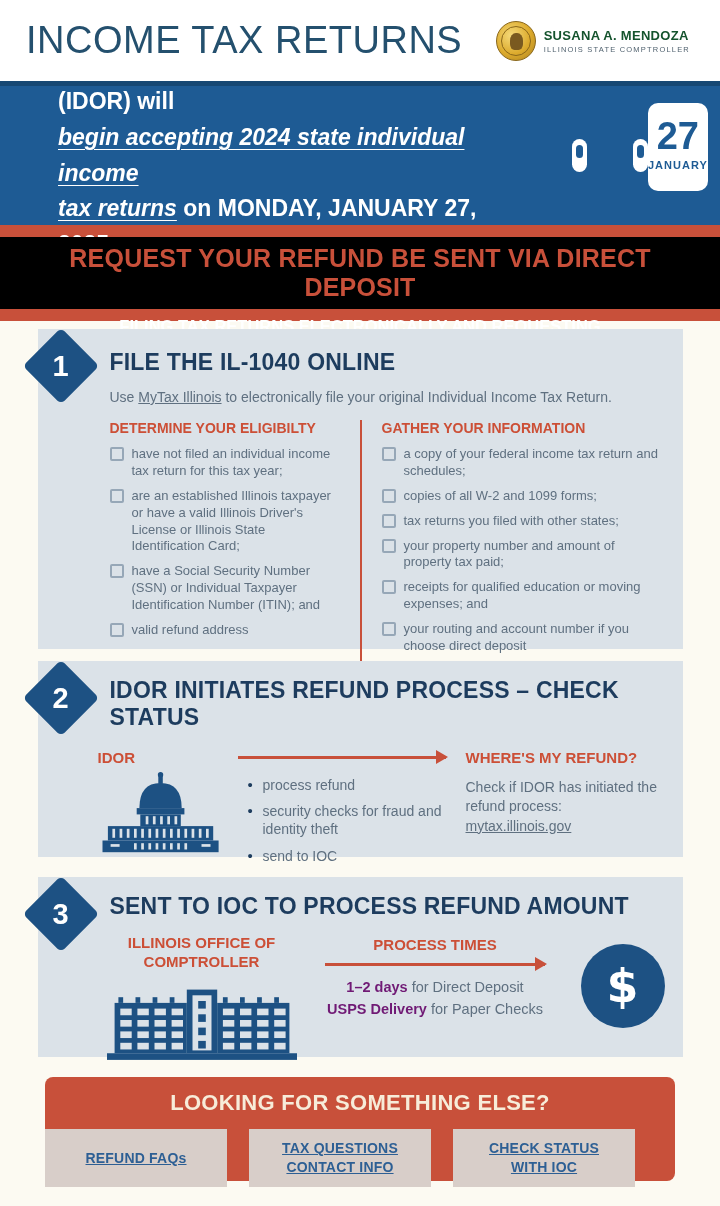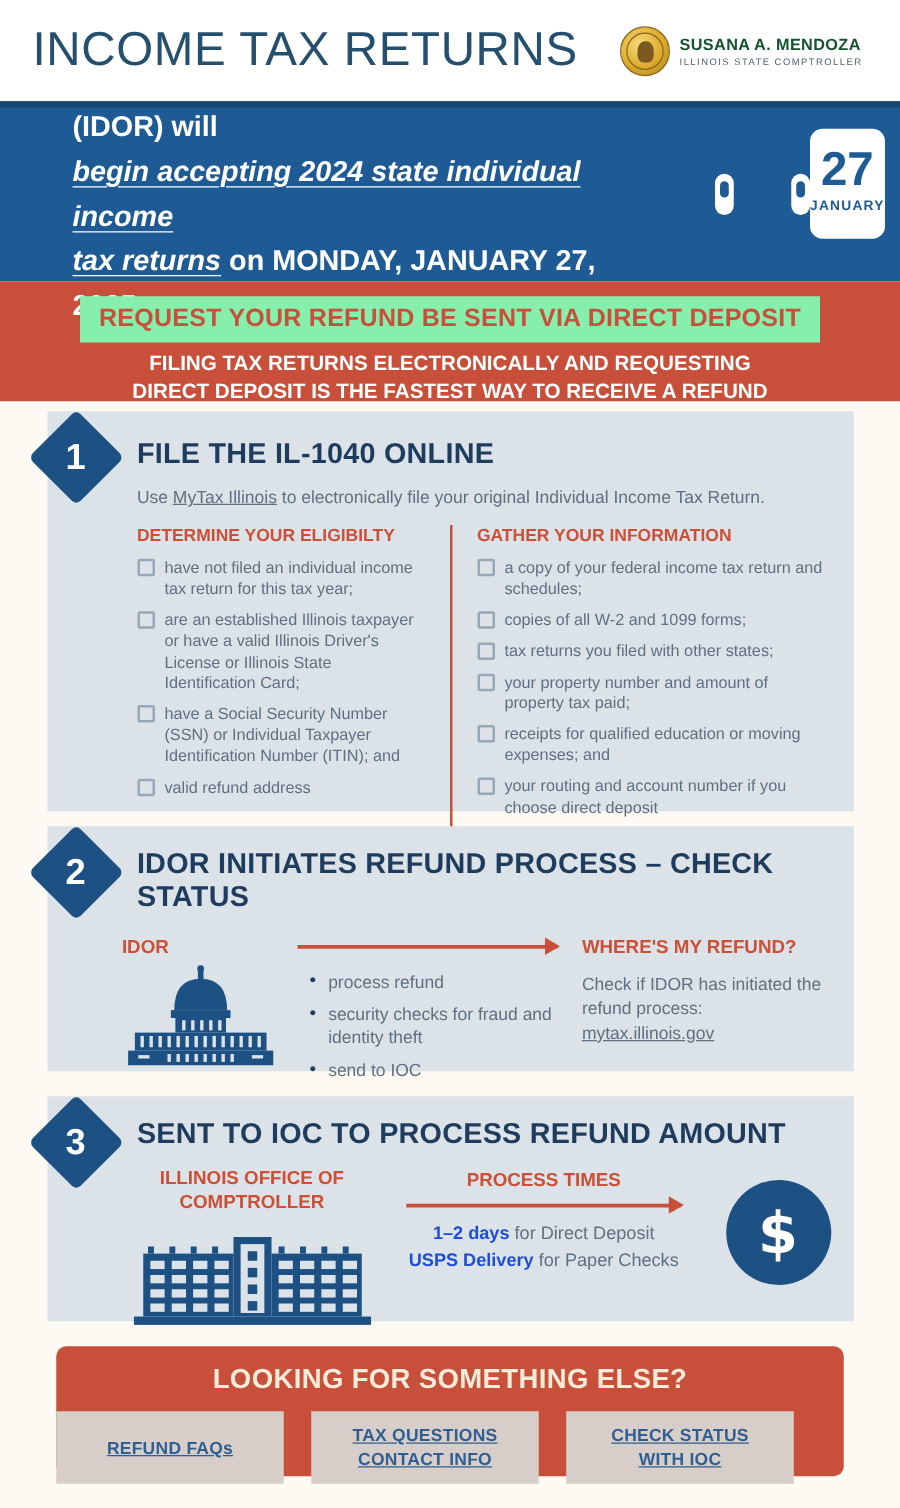--- a/index.html
+++ b/index.html
@@ -36,22 +36,22 @@
   .ring { width: 15px; height: 33px; background: #fff; border-radius: 8px; position: relative; }
   .ring::after { content: ""; position: absolute; left: 4px; top: 6px; width: 7px; height: 13px;
                  background: #1e5b94; border-radius: 4px; }
   .cal-body { margin-top: -18px; width: 106px; height: 88px; background: #fff; border-radius: 10px;
               text-align: center; padding-top: 14px; }
   .cal-day { font-size: 38px; font-weight: bold; color: #1e5b94; line-height: 1; }
   .cal-month { font-size: 11px; font-weight: bold; color: #1e5b94; letter-spacing: 1px; margin-top: 4px; }
 
   
   .deposit { height: 96px; background: #c8503a; text-align: center; padding-top: 12px; }
-  .deposit-box { display: inline-block; background: #86efac; color: #c8503a; font-weight: bold;
-                 font-size: 20px; padding: 7px 15px; letter-spacing: .2px; }
+  .deposit-box { display: inline-block; background: #000000; color: #c8503a; font-weight: bold;
+                 font-size: 25px; padding: 7px 15px; letter-spacing: .2px; }
   .deposit-sub { color: #fff; font-weight: bold; font-size: 16.5px; line-height: 1.32; margin-top: 7px; }
 
   
   .panel { width: 645px; margin: 0 auto; background: #dbe2e8; position: relative; }
   #panel1 { margin-top: 8px;  height: 320px; padding-top: 20px; }
   #panel2 { margin-top: 12px; height: 196px; padding-top: 16px; }
   #panel3 { margin-top: 20px; height: 180px; padding-top: 16px; }
   .diamond { position: absolute; left: -12px; top: 2px; width: 70px; height: 70px;
              display: flex; align-items: center; justify-content: center; }
   .diamond::before { content: ""; position: absolute; inset: 8px; background: #1d5183;
@@ -94,21 +94,21 @@
   .where-txt { font-size: 14px; color: #5f7080; line-height: 1.38; margin-top: 6px; width: 205px; }
   .where-txt a { color: #5f7080; text-decoration: underline; cursor: pointer; }
 
   .p3-grid { display: flex; margin: 14px 0 0 58px; }
   .p3-c1 { width: 212px; text-align: center; }
   .office-label { line-height: 1.25; }
   .p3-c1 svg { margin-top: 8px; }
   .p3-c2 { width: 255px; text-align: center; padding-top: 2px; }
   .p3-c2 .arrow { width: 220px; margin: 10px auto 11px; }
   .time-line { font-size: 14.5px; color: #5f7080; line-height: 1.5; }
-  .time-line b { color: #1d4ed8; }
+  .time-line b { color: #701a75; }
   .p3-c3 { flex: 1; display: flex; justify-content: center; }
   .dollar { width: 84px; height: 84px; border-radius: 50%; background: #1d5183; color: #fff;
             display: flex; align-items: center; justify-content: center; font-size: 46px;
             font-weight: bold; margin-top: 10px; font-family: "DejaVu Sans", sans-serif; }
 
   
   .footer { width: 630px; height: 104px; margin: 20px auto 0; background: #c8503a;
             border-radius: 8px; text-align: center; padding-top: 13px; }
   .footer-heading { color: #f7ecd9; font-size: 22px; font-weight: bold; letter-spacing: .3px; }
   .footer-btns { display: flex; gap: 22px; margin-top: 13px; }

